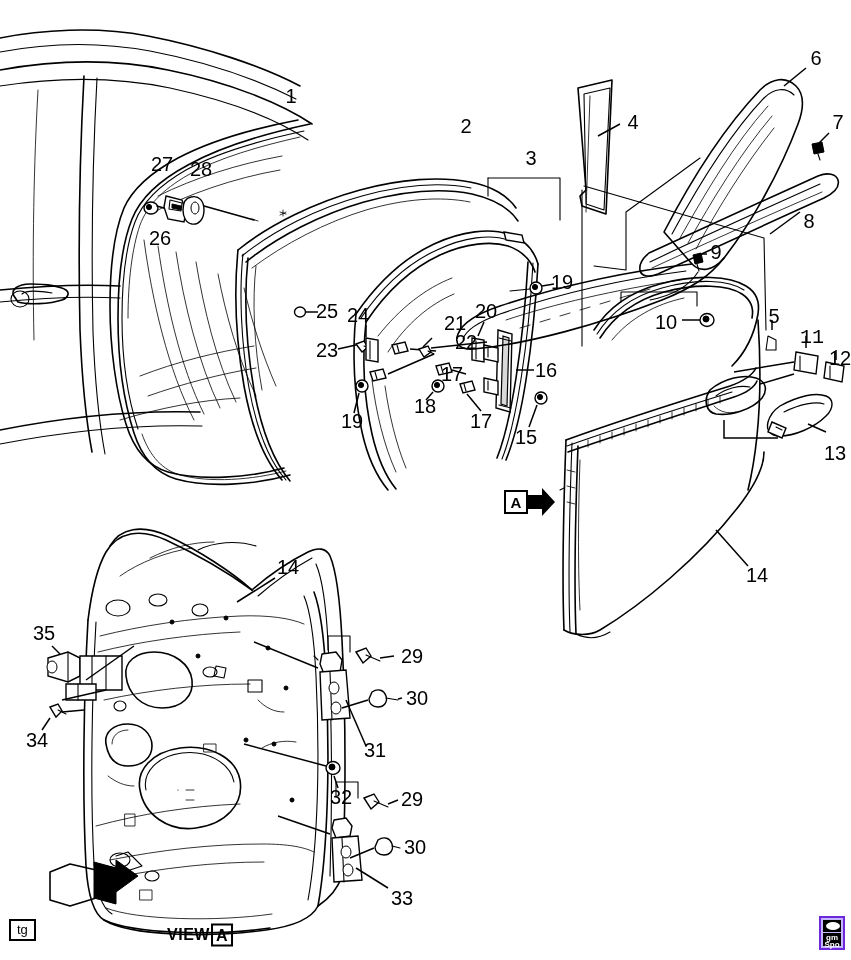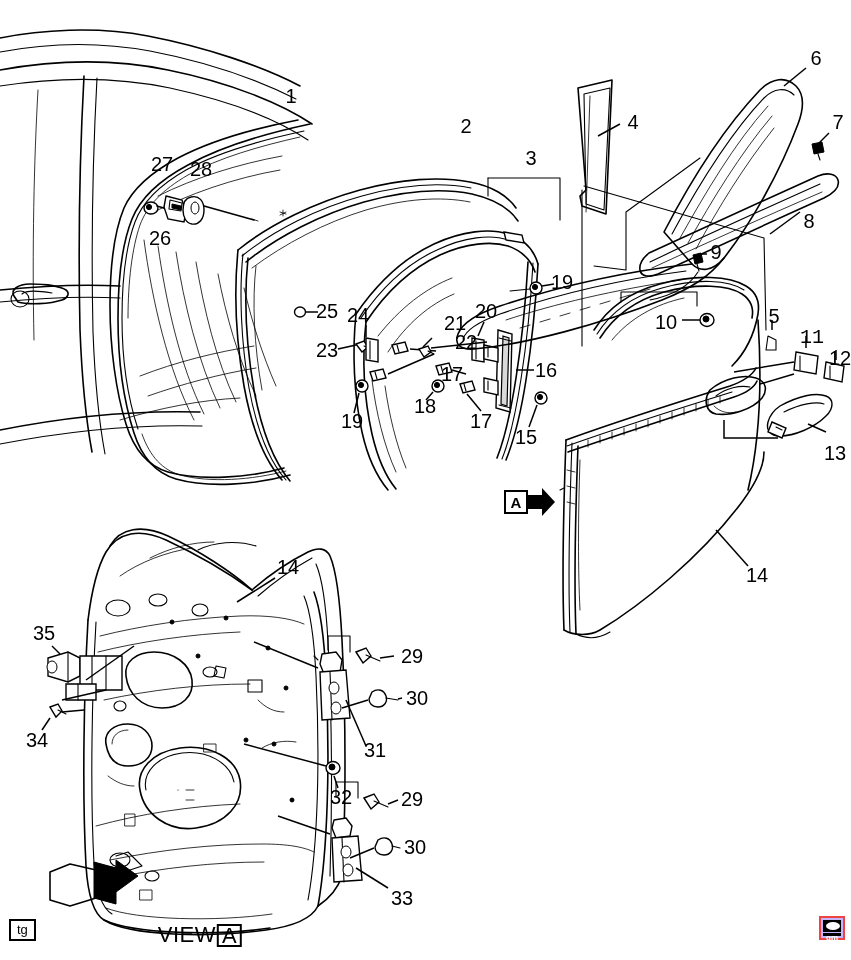--- a/index.html
+++ b/index.html
@@ -15,35 +15,35 @@
     position:absolute;right:14px;top:8px;
     font-size:17px;letter-spacing:.4px;font-weight:400;
     white-space:nowrap;
   }
   .callout{
     position:absolute;font-size:20px;line-height:20px;
     font-weight:400;white-space:nowrap;
     transform:translate(-50%,-50%);
   }
   .viewlabel{
-    position:absolute;font-size:22px;font-weight:400;letter-spacing:.5px;
+    position:absolute;font-size:16px;font-weight:700;letter-spacing:.5px;
     white-space:nowrap;transform:translate(-50%,-50%);
   }
   .viewlabel .boxed{
     display:inline-block;border:2px solid #000;padding:0 3px;
     margin-left:1px;line-height:19px;vertical-align:-1px;
   }
   .tgbox{
     position:absolute;left:9px;top:919px;
     border:2px solid #000;padding:2px 6px 2px 6px;
     font-size:13px;line-height:14px;
   }
   .gmbox{
     position:absolute;left:819px;top:916px;
-    width:26px;height:24px;border:2px solid #ef4444;background:#c4b5fd;
+    width:26px;height:34px;border:2px solid #6d28d9;background:#c4b5fd;
     box-sizing:border-box;
   }
   .gmbox .gmtop{
     position:absolute;left:2px;top:2px;right:2px;height:12px;background:#000;
   }
   .gmbox .gmoval{
     position:absolute;left:5px;top:4px;width:14px;height:8px;
     background:#fff;border-radius:50%;
   }
   .gmbox .gmtxt{

